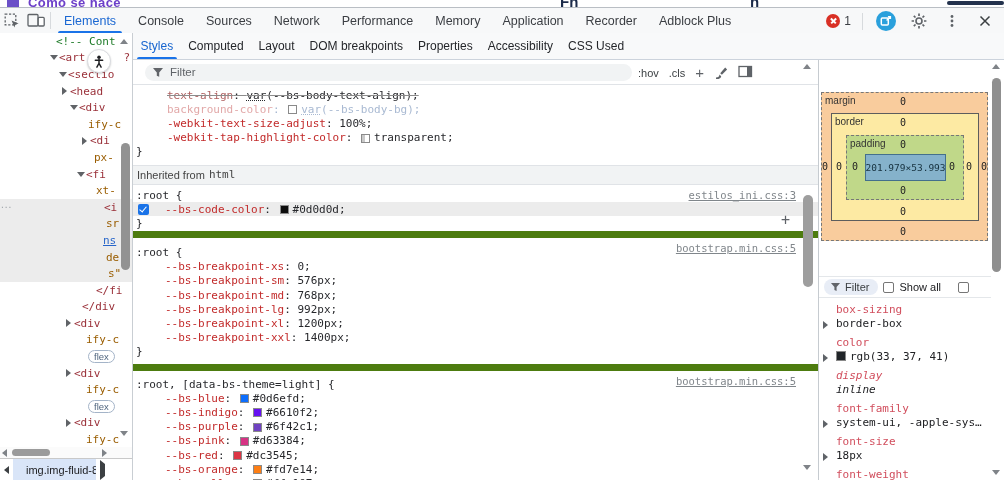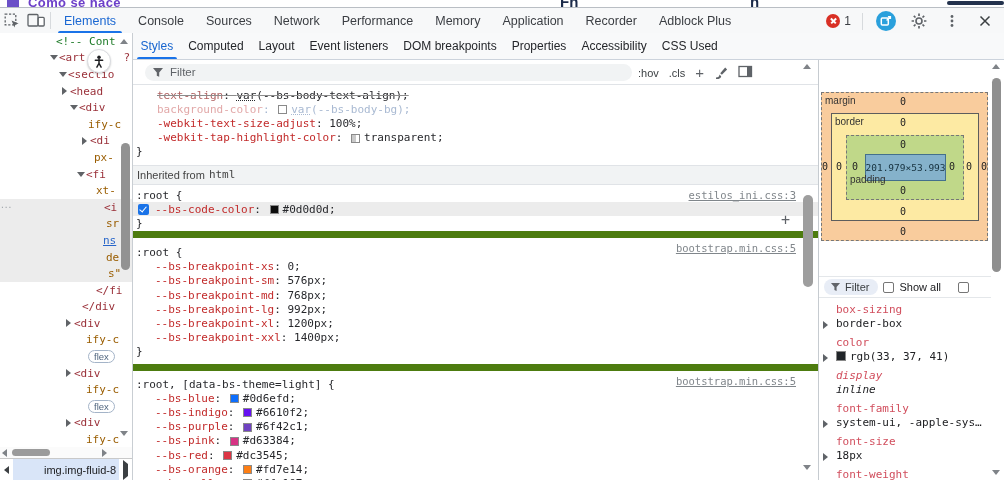--- a/index.html
+++ b/index.html
@@ -66,37 +66,37 @@
 .dom-sb-up { position:absolute; right:4px; top:6px; z-index:4; }
 .dom-sb-th { position:absolute; right:2px; top:110px; width:9px; height:127px; background:#929292; border-radius:5px; z-index:4; }
 .dom-sb-dn { position:absolute; right:4px; top:398px; z-index:4; }
 .dom-hsb { position:absolute; left:0; right:0; bottom:22px; height:11px; background:#fbfbfb; }
 .dom-hsb .tri-l-sm { position:absolute; left:2px; top:2px; border-right-color:#7f8388; }
 .dom-hsb .tri-r-sm { position:absolute; left:102px; top:2px; border-left-color:#7f8388; }
 .hsb-th { position:absolute; left:12px; top:2px; width:38px; height:7px; background:#9b9b9b; border-radius:4px; }
 .crumbs { position:absolute; left:0; bottom:0; height:22px; width:100%; border-top:1px solid #c9c9c9;
   background:#fff; display:flex; align-items:center; font-size:11px; }
 .cr-left { width:13px; display:flex; justify-content:center; }
-.cr-item { width:106px; height:100%; background:#d9e5f8; display:flex; align-items:center; padding-left:31px;
+.cr-item { width:83px; height:100%; background:#d9e5f8; display:flex; align-items:center; padding-left:13px;
   color:#202124; white-space:nowrap; overflow:hidden; }
 .cr-right { margin-left:4px; }
 
 
 .styles { position:absolute; left:133px; top:60px; width:685px; height:420px; background:#fff; overflow:hidden; }
 .sfilter { height:25px; border-bottom:1px solid #e0e3e7; display:flex; align-items:center; position:relative; }
 .spill { margin-left:12px; width:487px; height:17px; background:#f1f3f4; border-radius:9px;
   display:flex; align-items:center; padding-left:7px; gap:6px; color:#5f6368; font-size:11.5px; }
 .sctrls { position:absolute; left:505px; top:0; height:25px; display:flex; gap:10px; align-items:center; font-size:11px; color:#3c4043; }
 .plus { font-size:15px; color:#5f6368; line-height:10px; }
 .scontent { position:absolute; top:25px; left:0; right:0; bottom:0;
   font-family:"DejaVu Sans Mono",monospace; font-size:11px; color:#27282c; }
 .cl { height:14.2px; display:flex; align-items:center; white-space:pre; position:relative; padding-left:22px; }
 .cl.ind24 { padding-left:24px; }
 .cl.selline { padding-left:3px; }
-.prop { color:#c22a2a; }
+.prop { color:#c22a2a;margin-left:10px; }
 .pval { color:#27282c; }
 .cl.strike { text-decoration:line-through; color:#8c8c8c; }
 .cl.strike .prop { color:#b06262; }
 .cl.faded .prop { color:#e2a8a8; }
 .cl.faded .pval, .cl.faded { color:#a8b9d2;align-items:center; }
 .sw { display:inline-block; width:9px; height:9px; border:1px solid #8a8a8a; margin:0 4px -1px 2px; flex:none; }
 .sw.checker { background:linear-gradient(90deg,#c9c9c9 50%,#fff 50%); }
 .vtok { text-decoration:underline dotted; }
 .sheader { height:20px; background:#f1f3f4; border-top:1px solid #e0e3e7; border-bottom:1px solid #e0e3e7;
   display:flex; align-items:center; padding-left:4px; font-family:"Liberation Sans",sans-serif; font-size:11px; color:#444; gap:4px; margin-top:6px; }
@@ -207,21 +207,20 @@
             <path d="M2.5 2.5 L11.5 11.5 M11.5 2.5 L2.5 11.5" stroke="#3c4043" stroke-width="1.5"></path>
           </svg>
       </span>
     </div>
   </div>
 
   <div class="tb2" id="side-tabs">
       <div class="tab2 active">Styles</div>
       <div class="tab2">Computed</div>
       <div class="tab2">Layout</div>
-      <div class="tab2">Event listeners</div>
       <div class="tab2">DOM breakpoints</div>
       <div class="tab2">Properties</div>
       <div class="tab2">Accessibility</div>
       <div class="tab2">CSS Used</div>
     </div>
 
   <div class="dom">
     <div class="dom-rows" id="dom-rows">
         <div class="drow" style="padding-left: 56px;"><span class="s-cm">&lt;!-- Cont</span></div>
         <div class="drow" style="padding-left: 50px;"><span class="tri-d"></span><span class="s-tag">&lt;art</span><span class="s-tag" style="margin-left: 38px;">?</span></div>
@@ -347,21 +346,21 @@
     <div class="s-sb-dn tri-dn"></div>
   </div>
 
   <div class="rp">
     <div class="bm-margin"></div>
     <div class="bm-border"></div>
     <div class="bm-padding"></div>
     <div class="bm-content">201.979×53.993</div>
     <span class="bm-label" style="left:6px;top:35px;">margin</span>
     <span class="bm-label" style="left:16px;top:56px;">border</span>
-    <span class="bm-label" style="left:31px;top:78px;margin-top:36px;">padding</span>
+    <span class="bm-label" style="left:31px;top:78px;">padding</span>
     <span class="bmv" style="left:81px;top:36px;">0</span>
     <span class="bmv" style="left:81px;top:57px;">0</span>
     <span class="bmv" style="left:81px;top:79px;">0</span>
     <span class="bmv" style="left:81px;top:125px;">0</span>
     <span class="bmv" style="left:81px;top:146px;">0</span>
     <span class="bmv" style="left:81px;top:166px;">0</span>
     <span class="bmv" style="left:3px;top:101px;">0</span>
     <span class="bmv" style="left:17px;top:101px;">0</span>
     <span class="bmv" style="left:33px;top:101px;">0</span>
     <span class="bmv" style="left:130px;top:101px;">0</span>

